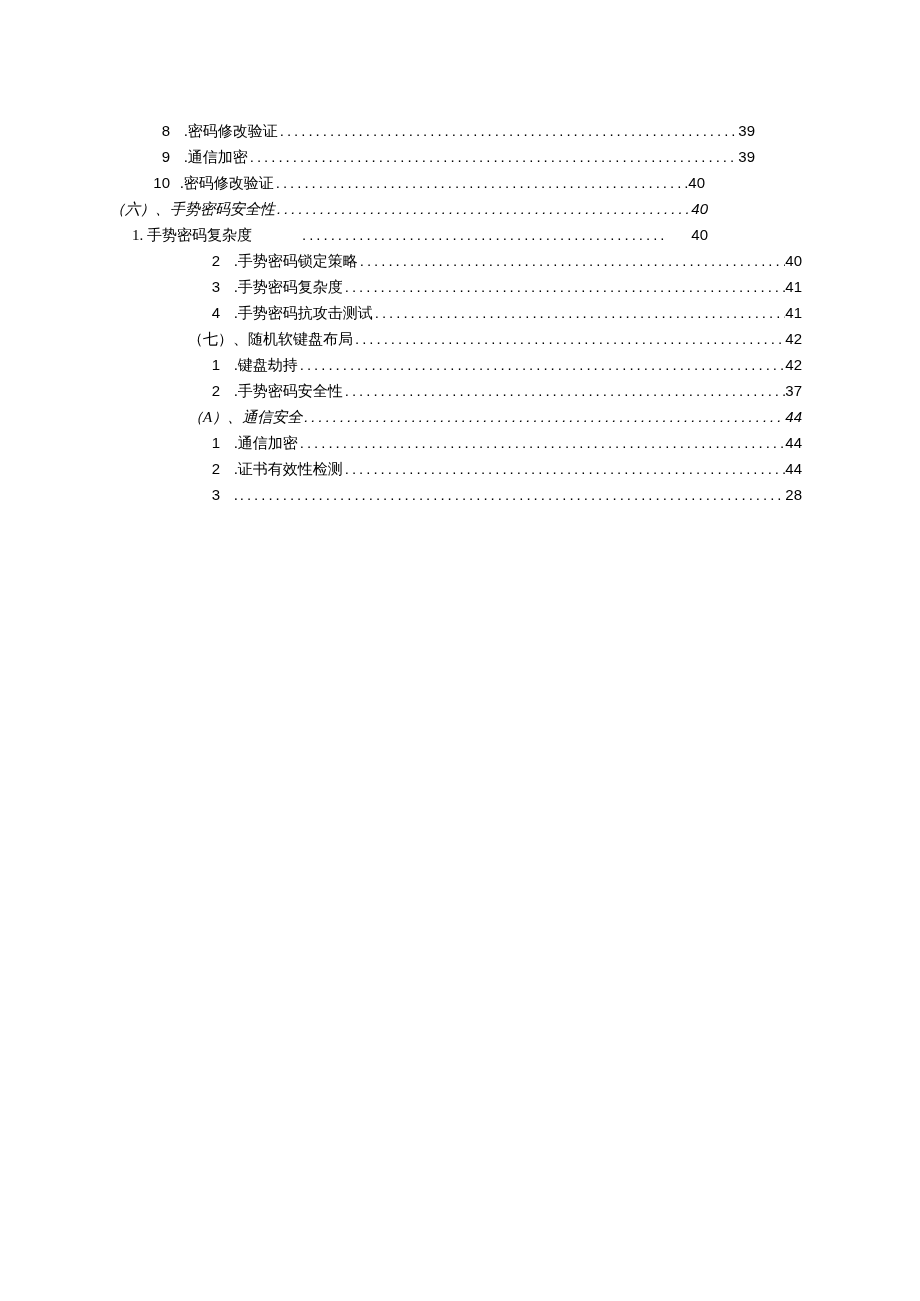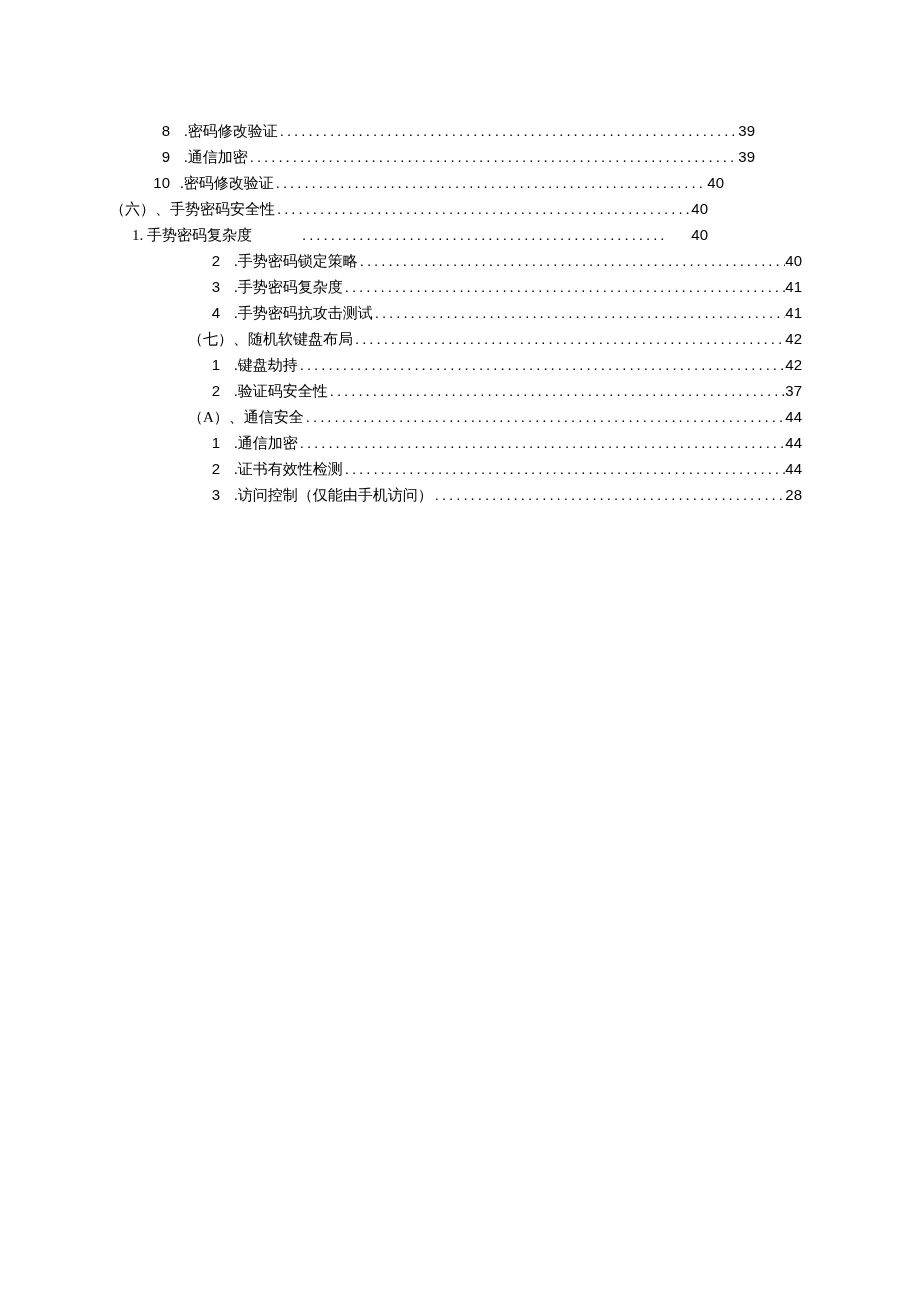--- a/index.html
+++ b/index.html
@@ -76,30 +76,30 @@
     </div>
     <div class="toc-line indent-a" style="margin-right: 35px;">
       <span class="prefix-num" style="width: 18px;">9</span>
       <span class="gap" style="width: 14px; display: inline-block;"></span>
       <span>. </span>
       <span class="title">通信加密</span>
       <span> </span>
       <span class="dots"></span>
       <span class="page">39</span>
     </div>
-    <div class="toc-line indent-a" style="margin-right: 66px;">
+    <div class="toc-line indent-a" style="margin-right: 85px;">
       <span class="prefix-num" style="width: 18px;">10</span>
       <span class="gap" style="width: 10px; display: inline-block;"></span>
       <span>.</span>
       <span class="title">密码修改验证</span>
       <span> </span>
       <span class="dots"></span>
       <span class="page">40</span>
     </div>
-    <div class="toc-line indent-b" style="margin-right: 82px;">
+    <div class="toc-line indent-b" style="margin-right: 82px; font-style: italic;">
       <span class="title">（六）、手势密码安全性</span>
       <span> </span>
       <span class="dots"></span>
       <span class="page">40</span>
     </div>
     <div class="toc-line indent-c" style="margin-right: 82px; gap: 24px;">
       <span class="title">1. 手势密码复杂度</span>
       <span> </span>
       <span class="dots"></span>
       <span class="page">40</span>
@@ -143,26 +143,26 @@
       <span>. </span>
       <span class="title">键盘劫持</span>
       <span> </span>
       <span class="dots"></span>
       <span class="page">42</span>
     </div>
     <div class="toc-line indent-d" style="margin-right: -12px;">
       <span class="prefix-num" style="width: 18px;">2</span>
       <span class="gap" style="width: 14px; display: inline-block;"></span>
       <span>. </span>
-      <span class="title">验证码安全性</span>
+      <span class="title">手势密码安全性</span>
       <span> </span>
       <span class="dots"></span>
       <span class="page">37</span>
     </div>
-    <div class="toc-line indent-e" style="margin-right: -12px;">
+    <div class="toc-line indent-e" style="margin-right: -12px; font-style: italic;">
       <span class="title">（A）、通信安全</span>
       <span> </span>
       <span class="dots"></span>
       <span class="page">44</span>
     </div>
     <div class="toc-line indent-d" style="margin-right: -12px;">
       <span class="prefix-num" style="width: 18px;">1</span>
       <span class="gap" style="width: 14px; display: inline-block;"></span>
       <span>. </span>
       <span class="title">通信加密</span>
@@ -176,18 +176,17 @@
       <span>. </span>
       <span class="title">证书有效性检测</span>
       <span> </span>
       <span class="dots"></span>
       <span class="page">44</span>
     </div>
     <div class="toc-line indent-d" style="margin-right: -12px;">
       <span class="prefix-num" style="width: 18px;">3</span>
       <span class="gap" style="width: 14px; display: inline-block;"></span>
       <span>. </span>
-      <span class="title">访问控制（仅能由手机访问）</span>
       <span> </span>
       <span class="dots"></span>
       <span class="page">28</span>
     </div>
   </div>
 
 </body></html>

